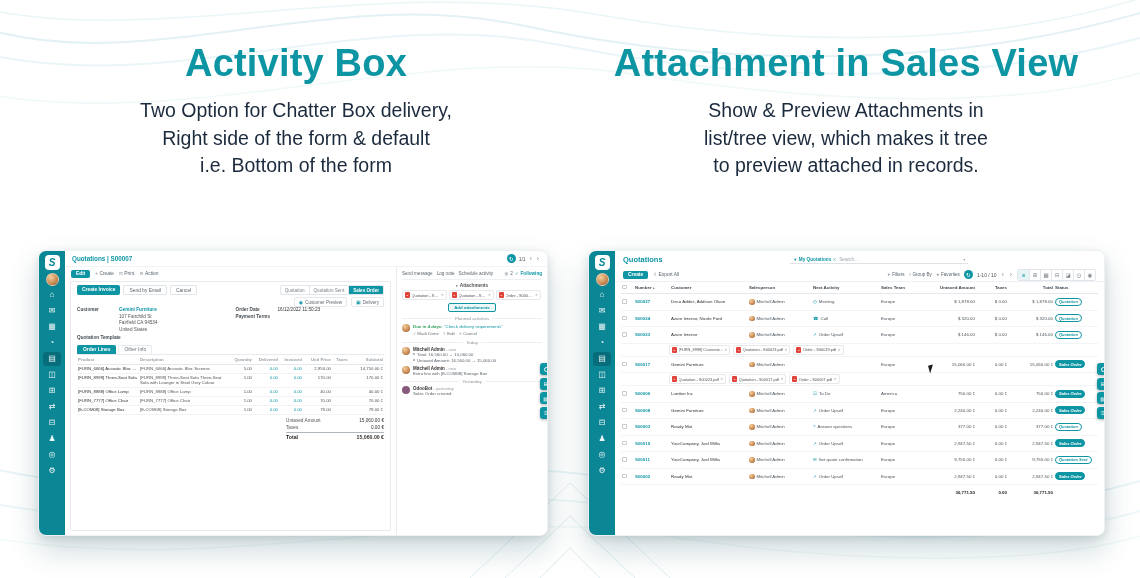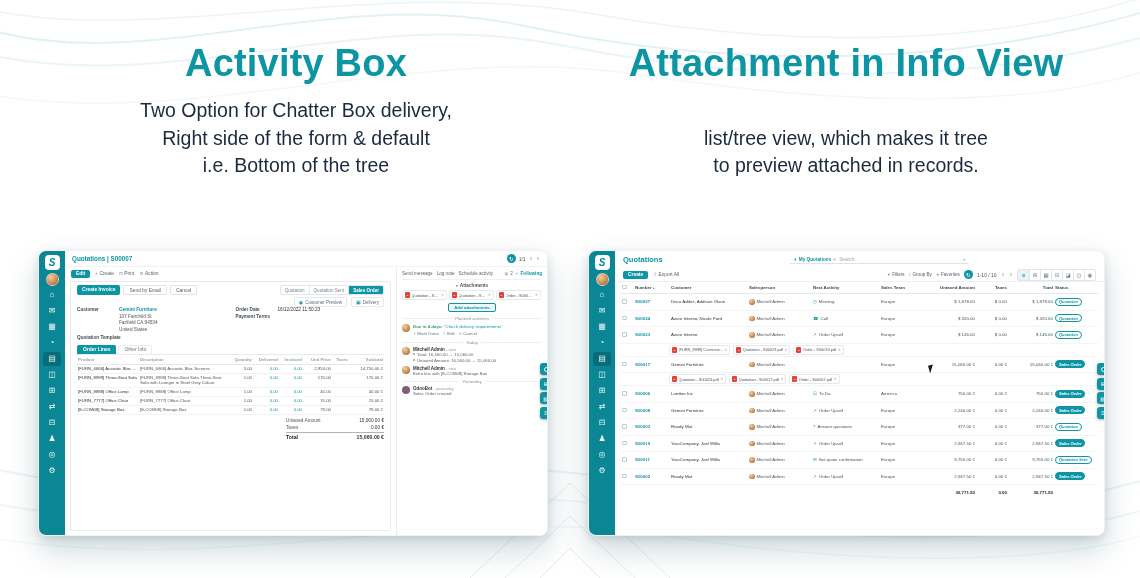--- a/index.html
+++ b/index.html
@@ -174,27 +174,27 @@
       <path d="M505,150 L570,88 L635,150"></path>
       <path d="M540,150 L570,120 L600,150"></path>
     </g>
   </svg>
 
   <section class="feature" id="feature-left">
     <h1 class="title">Activity Box</h1>
     <p class="sub">
       <span>Two Option for Chatter Box delivery,</span><br>
       <span>Right side of the form &amp; default</span><br>
-      <span>i.e. Bottom of the tree</span>
+      <span>i.e. Bottom of the form</span>
     </p>
   </section>
   <section class="feature" id="feature-right">
-    <h1 class="title">Attachment in Info View</h1>
+    <h1 class="title">Attachment in Sales View</h1>
     <p class="sub">
-      <br>
+      <span>Show &amp; Preview Attachments in</span><br>
       <span>list/tree view, which makes it tree</span><br>
       <span>to preview attached in records.</span>
     </p>
   </section>
 
   <div class="shot" id="shot-form">
     <div class="sidebar">
       <span class="logo">S</span>
       <span class="avatar"></span>
       <span class="apps-slot">

